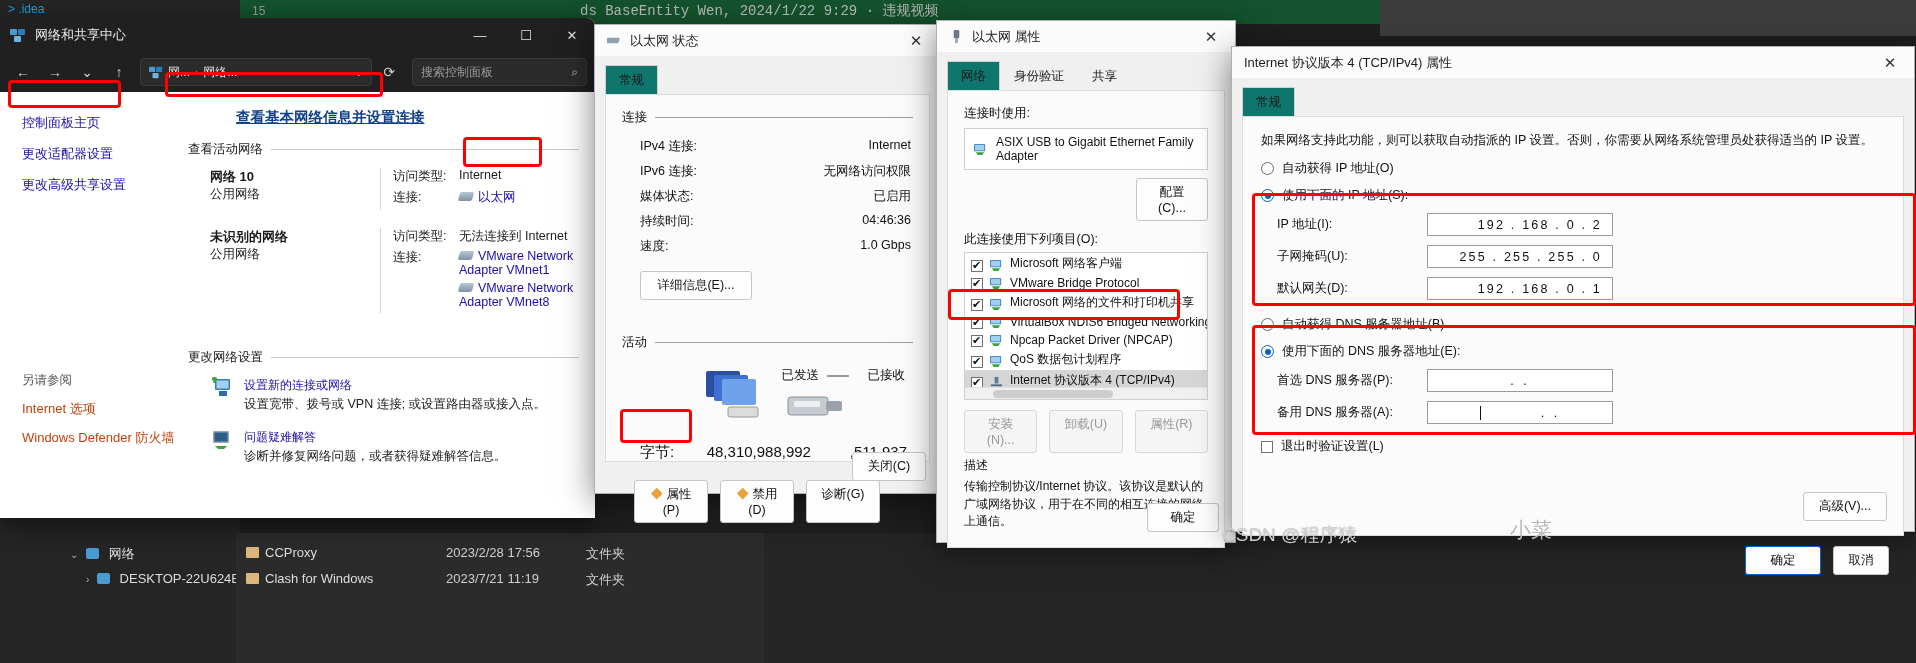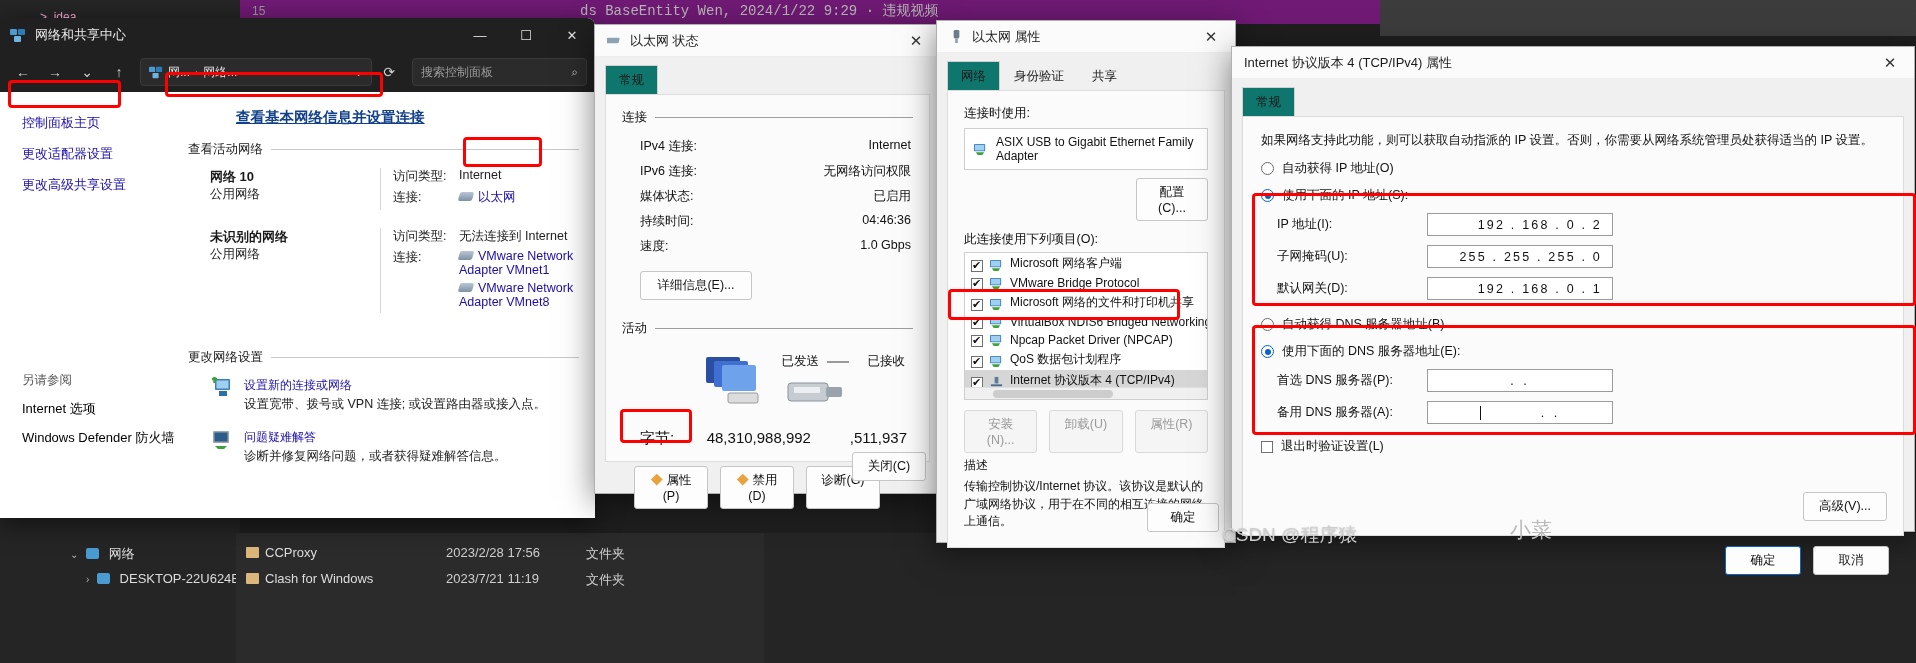--- a/index.html
+++ b/index.html
@@ -10,28 +10,28 @@
     font-family: "Liberation Sans", "DejaVu Sans", sans-serif;
   }
   body { background: #1c1c1c; position: relative; }
 
   
   .bg-layer { position: absolute; inset: 0; background: #252526; }
   .bg-ide-left {
     position: absolute; left: 0; top: 0; width: 240px; height: 663px;
     background: #252526; color: #cfcfcf; font-size: 12px;
   }
-  .bg-ide-row { padding: 10px 8px; white-space: nowrap; color: #f9a8d4; margin-left: 32px; }
+  .bg-ide-row { padding: 2px 8px; white-space: nowrap; color: #0ea5e9; }
   .bg-editor {
     position: absolute; left: 240px; top: 0; width: 1676px; height: 663px;
     background: #1e1e1e;
   }
   .bg-tabbar {
     position: absolute; left: 240px; top: 0; height: 24px; width: 1676px;
-    background: #701a75; color: #9a9a9a; font-size: 12px;
+    background: #14532d; color: #9a9a9a; font-size: 12px;
   }
   .bg-tabbar span { display: inline-block; padding: 4px 12px; }
   .bg-title-right {
     position: absolute; right: 160px; top: 0; color: #4ea1d3;
     font-size: 19px; font-weight: bold; font-family: "Liberation Serif", serif;
   }
   .bg-code-hdr {
     position: absolute; left: 580px; top: 2px; color: #b9b9b9;
     font-size: 14px; font-family: "Liberation Mono", monospace;
   }
@@ -112,21 +112,21 @@
   #nsc .body { display: flex; height: 426px; background: #fff; }
   #nsc .left {
     width: 196px; padding: 22px 0 0 22px; font-size: 13px; color: #0b3d91;
     position: relative;
   }
   #nsc .left a { display: block; margin-bottom: 13px; color: #1a0dab; text-decoration: none; }
   #nsc .left .alsosee {
     position: absolute; bottom: 58px; left: 22px; color: #444; font-size: 12.5px;
   }
   #nsc .left .alsosee .hd { color: #555; margin-bottom: 11px; }
-  #nsc .left .alsosee a { color: #000000; font-size: 13px; }
+  #nsc .left .alsosee a { color: #c2410c; font-size: 13px; }
   #nsc .right { flex: 1; padding: 16px 16px 0 6px; font-size: 13px; color: #1a1a1a; }
   .nsc-head {
     color: #12418c; font-size: 14.5px; font-weight: 600; text-decoration: underline;
     display: inline-block; margin-left: 48px;
   }
   .sec-label { display: flex; align-items: center; gap: 8px; margin: 14px 0 6px 0; color: #1a1a1a; font-size: 12.5px; }
   .sec-label .rule { flex: 1; height: 1px; background: #c8c8c8; }
   .net-row { display: flex; margin-top: 10px; font-size: 12.5px; }
   .net-name { width: 192px; padding-left: 22px; }
   .net-name b { display: block; font-size: 13px; }
@@ -493,21 +493,21 @@
     </div>
     <div class="kv">
       <span class="k">速度:</span>
       <span class="v">1.0 Gbps</span>
     </div>
 
     <div style="margin:12px 0 0 34px;">
       <span class="btn" style="display:inline-block;width:112px;">详细信息(E)...</span>
     </div>
 
-    <div class="grp-head" style="margin-top:20px;">
+    <div class="grp-head" style="margin-top:34px;">
       <span>活动</span>
       <span class="rule"></span>
     </div>
 
     <div class="activity-graphic">
       <span class="act-sent">已发送</span>
       <span class="act-dash"></span>
       <span class="act-recv">已接收</span>
       <span class="pc-img">
         <svg width="72" height="58" viewBox="0 0 72 58">
@@ -733,21 +733,21 @@
 
     <div class="cb-row">
       <span class="cb"></span>
       <span>退出时验证设置(L)</span>
     </div>
 
     <span class="btn advbtn">高级(V)...</span>
 
     <div class="okrow">
       <span class="btn" style="width:76px;border-color:#0a62c7;">确定</span>
-      <span class="btn" style="width:76px;">取消</span>
+      <span class="btn" style="width:56px;">取消</span>
     </div>
   </div>
 </div>
 
 <div class="redbox" style="left:1252px; top:193px; width:664px; height:113px;"></div>
 <div class="redbox" style="left:1252px; top:325px; width:664px; height:110px;"></div>
 
 <div class="wm">CSDN @程序猿</div>
 <div class="wm2">小菜</div>
 

